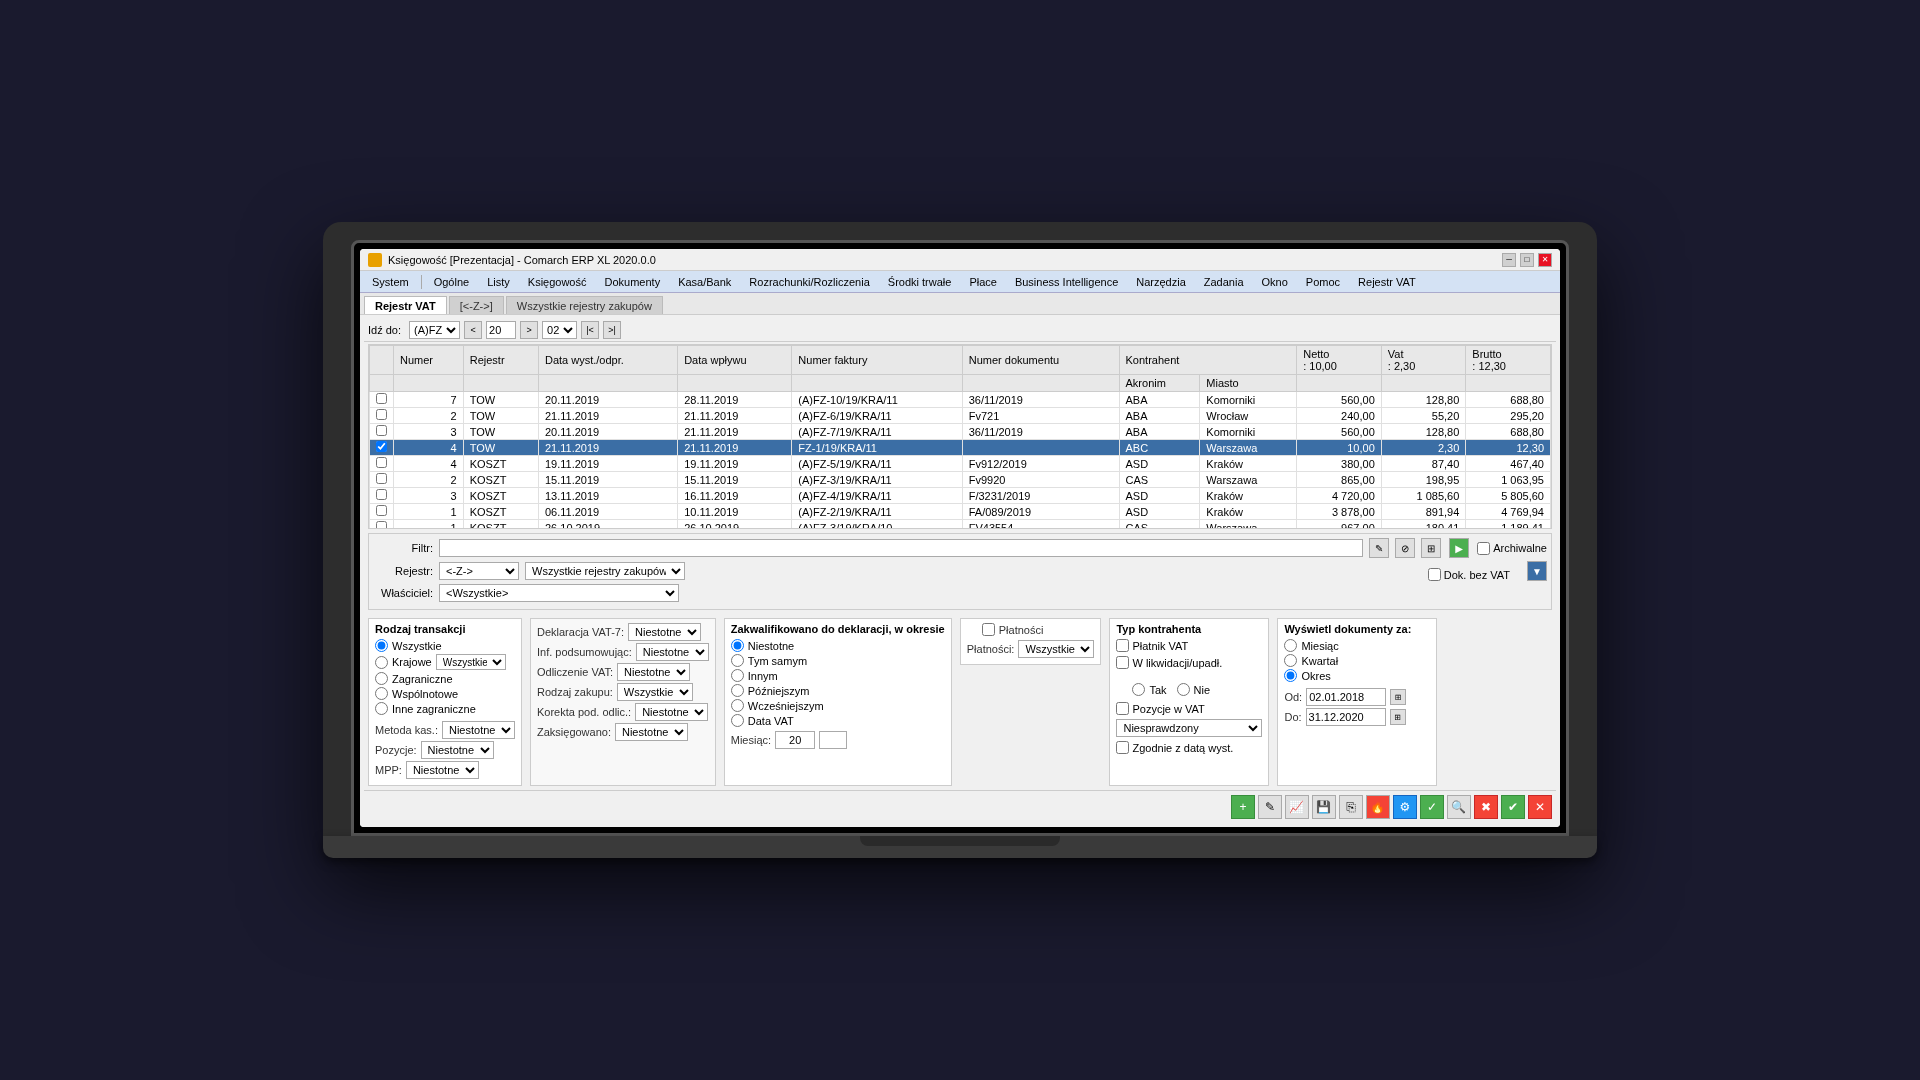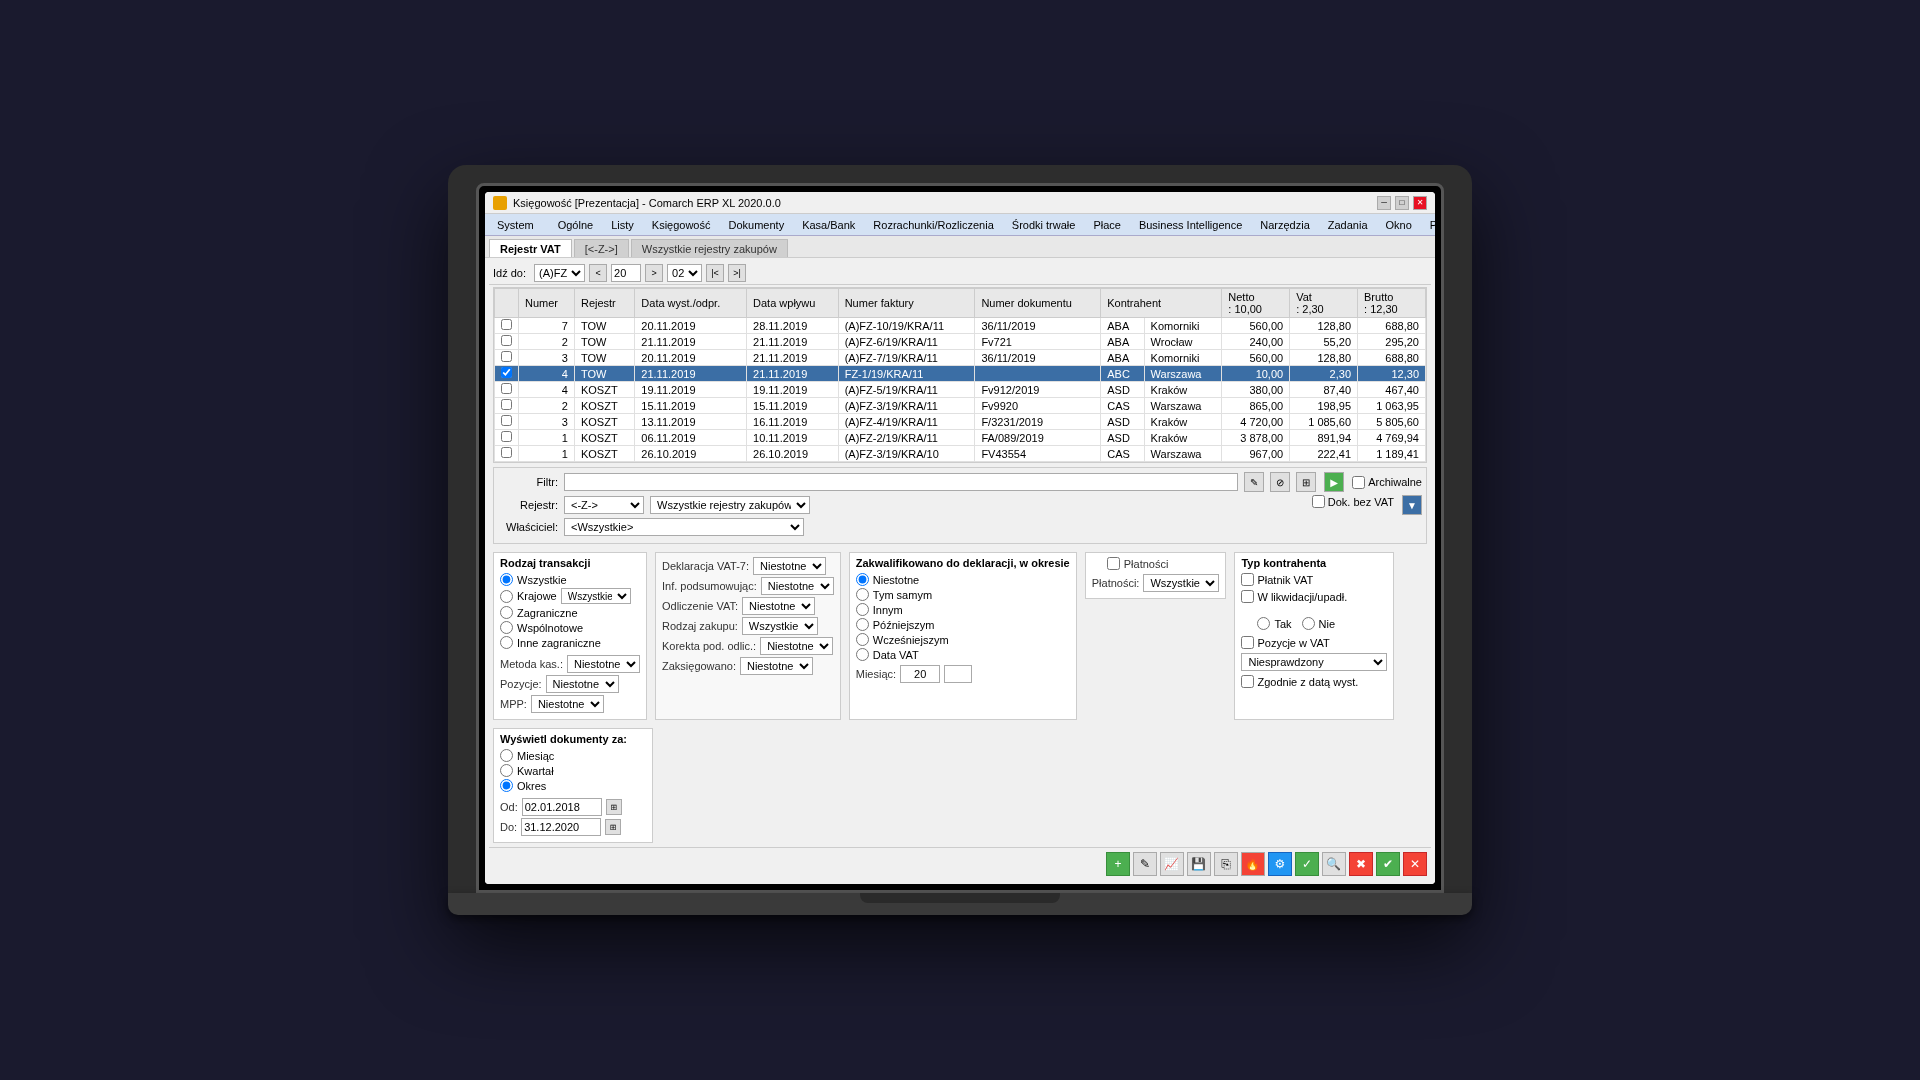--- a/index.html
+++ b/index.html
@@ -6,21 +6,21 @@
     body {
       background: #1a1a2e;
       display: flex;
       justify-content: center;
       align-items: center;
       min-height: 100vh;
       font-family: 'Segoe UI', Tahoma, Geneva, Verdana, sans-serif;
       font-size: 11px;
     }
     .laptop-outer {
-      width: 1024px;
+      width: 1274px;
       background: #2d2d2d;
       border-radius: 18px;
       padding: 18px 28px 0 28px;
       box-shadow: 0 30px 80px rgba(0,0,0,0.7);
       position: relative;
     }
     .laptop-screen {
       background: #000;
       border-radius: 8px 8px 0 0;
       padding: 6px;
@@ -472,20 +472,34 @@
                 <th>Numer</th>
                 <th>Rejestr</th>
                 <th>Data wyst./odpr.</th>
                 <th>Data wpływu</th>
                 <th>Numer faktury</th>
                 <th>Numer dokumentu</th>
                 <th colspan="2" class="col-group-header">Kontrahent</th>
                 <th class="col-right">Netto<br><span>: 10,00</span></th>
                 <th class="col-right">Vat<br><span>: 2,30</span></th>
                 <th class="col-right">Brutto<br><span>: 12,30</span></th>
+              </tr>
+              <tr>
+                <th></th>
+                <th></th>
+                <th></th>
+                <th></th>
+                <th></th>
+                <th></th>
+                <th></th>
+                <th>Akronim</th>
+                <th>Miasto</th>
+                <th></th>
+                <th></th>
+                <th></th>
               </tr>
             </thead>
             <tbody id="table-body">
             <tr>
     <td class="col-check"><input type="checkbox" style="width: 11px; height: 11px;"></td>
     <td class="col-num">7</td>
     <td>TOW</td>
     <td>20.11.2019</td>
     <td>28.11.2019</td>
     <td>(A)FZ-10/19/KRA/11</td>
@@ -598,21 +612,21 @@
     <td class="col-check"><input type="checkbox" style="width: 11px; height: 11px;"></td>
     <td class="col-num">1</td>
     <td>KOSZT</td>
     <td>26.10.2019</td>
     <td>26.10.2019</td>
     <td>(A)FZ-3/19/KRA/10</td>
     <td>FV43554</td>
     <td>CAS</td>
     <td>Warszawa</td>
     <td class="col-right">967,00</td>
-    <td class="col-right">222,41</td>
+    <td class="col-right">180,41</td>
     <td class="col-right">1 189,41</td>
   </tr>
               </tbody>
           </table>
         </div>
 
         <div class="filter-section">
           <div class="filter-row">
             <span class="filter-label">Filtr:</span>
             <input class="filter-input" type="text" value="" style="">
@@ -628,21 +642,21 @@
             </div>
           </div>
           <div class="filter-row">
             <span class="filter-label">Rejestr:</span>
             <select class="inline-select" style="width:80px;">
               <option>&lt;-Z-&gt;</option>
             </select>
             <select class="inline-select" style="width:160px;">
               <option>Wszystkie rejestry zakupów</option>
             </select>
-            <div style="margin-left:auto; display:flex; align-items:flex-start; gap:8px;">
+            <div style="margin-left:auto; display:flex; align-items:flex-end; gap:17px;">
               <label class="checkbox-label">
                 <input type="checkbox" style="">
                 <span>Dok. bez VAT</span>
               </label>
               <button class="filter-btn" style="background:#3b6ea5; color:#fff;">▼</button>
             </div>
           </div>
           <div class="filter-row">
             <span class="filter-label">Właściciel:</span>
             <select class="inline-select" style="width:240px;">

